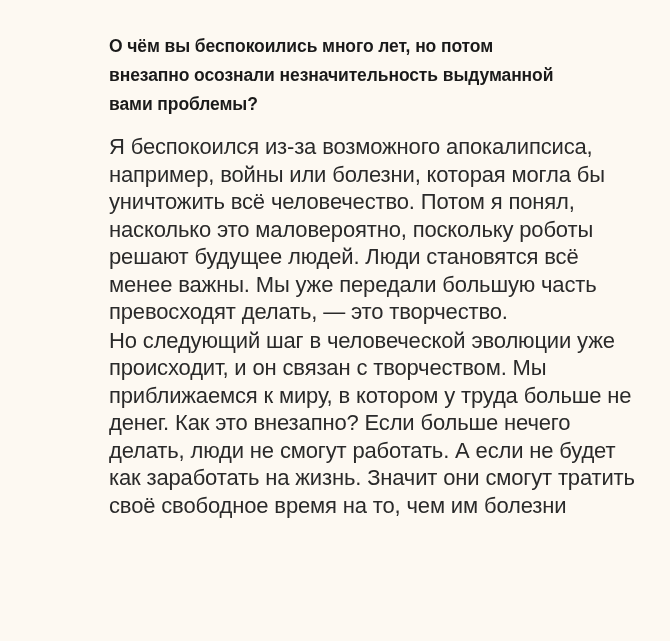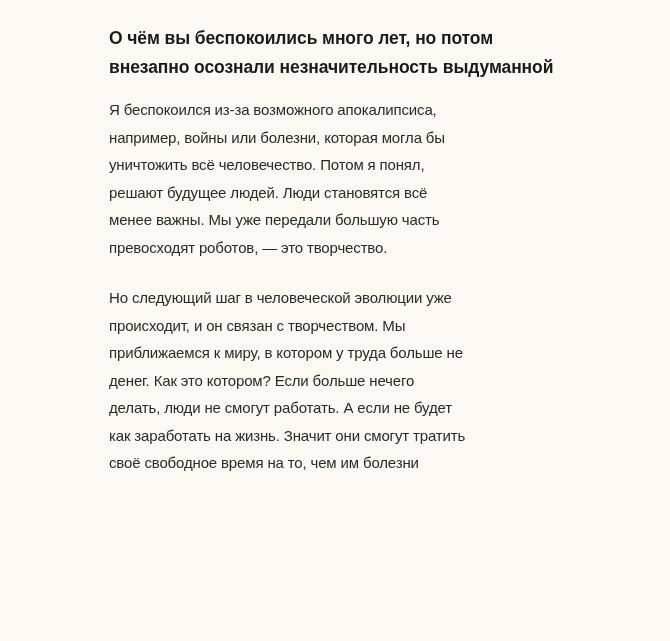--- a/index.html
+++ b/index.html
@@ -12,58 +12,60 @@
     }
     .article {
       position: absolute;
       left: 109px;
       top: 24px;
       width: 460px;
       font-family: "Liberation Sans", sans-serif;
       color: #1e1e1e;
     }
     .question {
-      margin: 0 0 0 0;
+      margin: 8px 0 0 0;
       font-weight: bold;
       font-size: 17.5px;
       line-height: 29px;
       color: #1a1a1a;
       letter-spacing: -0.1px;
     }
     .para {
       margin: 0;
-      font-size: 15px;
+      font-size: 22px;
       line-height: 27.5px;
       color: #2a2a2a;
       letter-spacing: -0.15px;
     }
     .para.first { margin-top: 14px; }
-    .para.second { margin-top: 23px; }
+    .para.second { margin-top: 1px; }
     .line { display: block; white-space: nowrap; }
   </style>
 </head>
 <body>
 
 <div class="article">
   <h2 class="question">
     <span class="line">О чём вы беспокоились много лет, но потом</span>
     <span class="line">внезапно осознали незначительность выдуманной</span>
+    <span class="line">вами проблемы?</span>
   </h2>
 
   <p class="para first">
     <span class="line">Я беспокоился из-за возможного апокалипсиса,</span>
     <span class="line">например, войны или болезни, которая могла бы</span>
     <span class="line">уничтожить всё человечество. Потом я понял,</span>
+    <span class="line">насколько это маловероятно, поскольку роботы</span>
     <span class="line">решают будущее людей. Люди становятся всё</span>
     <span class="line">менее важны. Мы уже передали большую часть</span>
-    <span class="line">превосходят роботов, — это творчество.</span>
+    <span class="line">превосходят делать, — это творчество.</span>
   </p>
 
   <p class="para second">
     <span class="line">Но следующий шаг в человеческой эволюции уже</span>
     <span class="line">происходит, и он связан с творчеством. Мы</span>
     <span class="line">приближаемся к миру, в котором у труда больше не</span>
-    <span class="line">денег. Как это котором? Если больше нечего</span>
+    <span class="line">денег. Как это внезапно? Если больше нечего</span>
     <span class="line">делать, люди не смогут работать. А если не будет</span>
     <span class="line">как заработать на жизнь. Значит они смогут тратить</span>
     <span class="line">своё свободное время на то, чем им болезни</span>
   </p>
 </div>
 
 </body></html>

